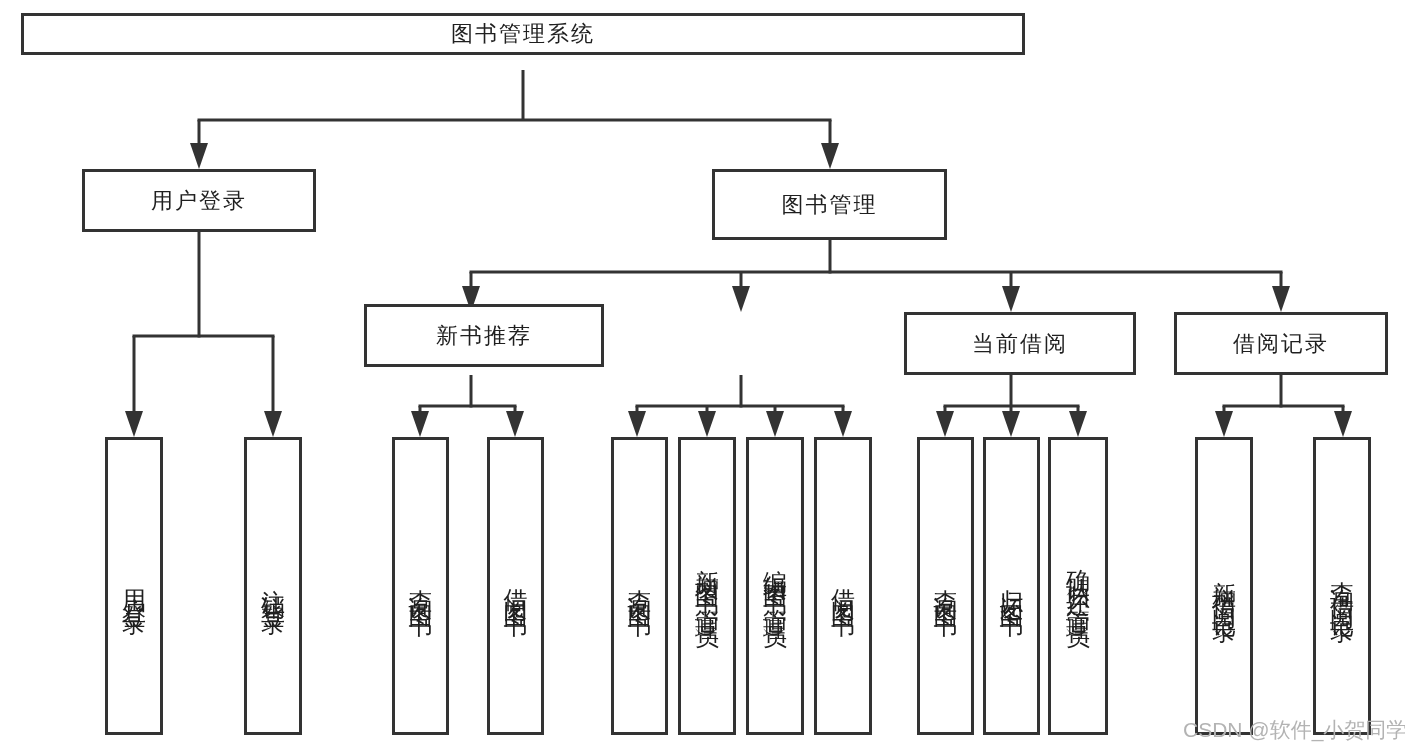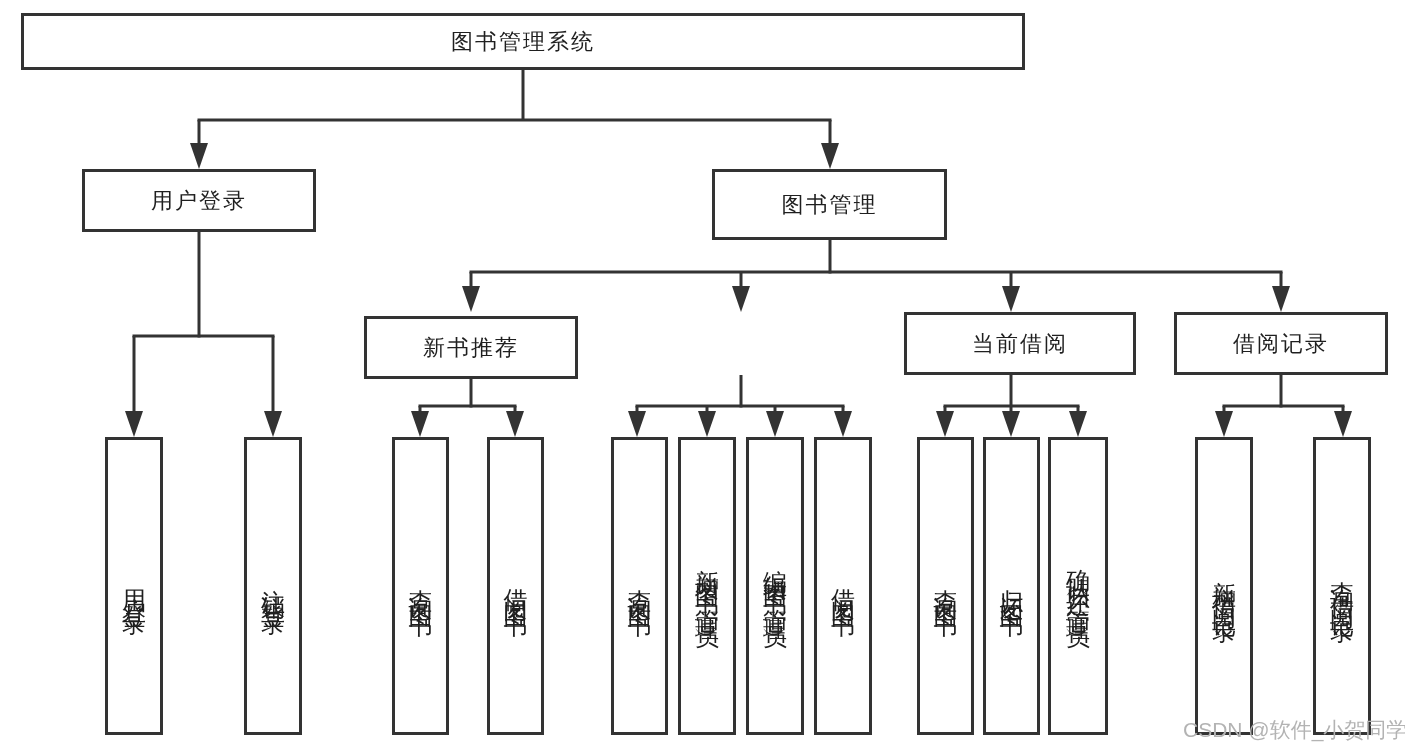--- a/index.html
+++ b/index.html
@@ -113,32 +113,32 @@
       <polygon points="775,437 766,411 784,411"></polygon>
       <polygon points="843,437 834,411 852,411"></polygon>
       <polygon points="945,437 936,411 954,411"></polygon>
       <polygon points="1011,437 1002,411 1020,411"></polygon>
       <polygon points="1078,437 1069,411 1087,411"></polygon>
       <polygon points="1224,437 1215,411 1233,411"></polygon>
       <polygon points="1343,437 1334,411 1352,411"></polygon>
     </g>
   </svg>
 
-  <div class="box" style="left:21px; top:13px; width:1004px; height:57px;">
+  <div class="box" style="left:21px; top:13px; width:1004px; height:42px;">
     <span class="h-label">图书管理系统</span>
   </div>
 
   <div class="box" style="left:82px; top:169px; width:234px; height:63px;">
     <span class="h-label">用户登录</span>
   </div>
   <div class="box" style="left:712px; top:169px; width:235px; height:71px;">
     <span class="h-label">图书管理</span>
   </div>
 
-  <div class="box" style="left:364px; top:316px; width:214px; height:63px;">
+  <div class="box" style="left:364px; top:304px; width:240px; height:63px;">
     <span class="h-label">新书推荐</span>
   </div>
   <div class="box" style="left:904px; top:312px; width:232px; height:63px;">
     <span class="h-label">当前借阅</span>
   </div>
   <div class="box" style="left:1174px; top:312px; width:214px; height:63px;">
     <span class="h-label">借阅记录</span>
   </div>
 
   <div class="box" style="left:105px; top:437px; width:58px; height:298px;">

